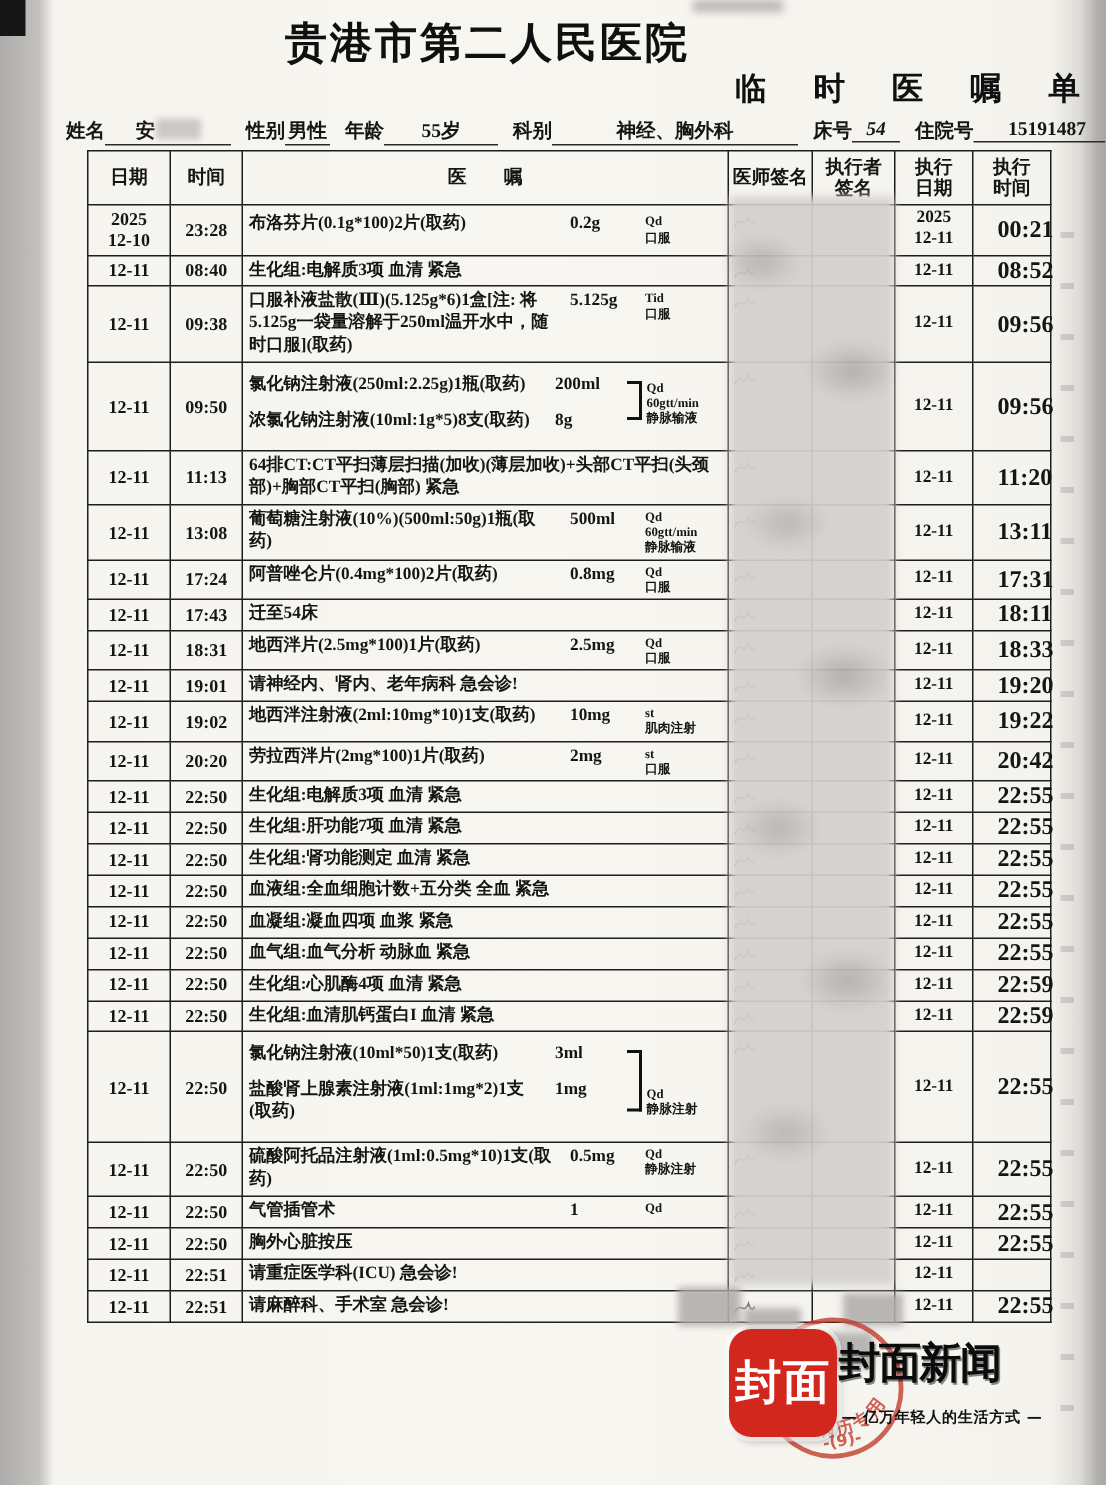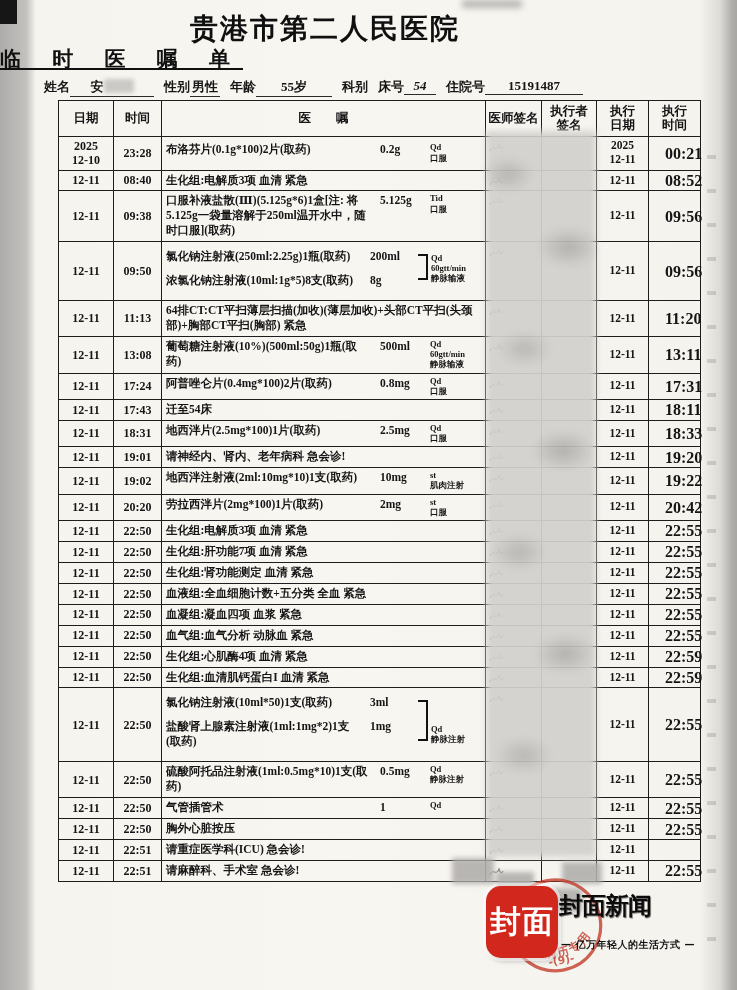--- a/index.html
+++ b/index.html
@@ -10,22 +10,22 @@
     color:#151515;
   }
   .page{position:relative;width:737px;height:990px;overflow:hidden;
     background:linear-gradient(90deg,#aeacaa 0px,#c3c1be 26px,#f6f4ef 36px,#f8f6f1 340px,#f5f3ee 700px,#dddbd6 720px,#b0aeab 732px,#a8a6a3 737px);
   }
   .corner-mark{position:absolute;left:0;top:0;width:17px;height:24px;background:#161616;}
   .smudge-top{position:absolute;left:462px;top:0;width:60px;height:8px;background:rgba(70,70,70,.35);filter:blur(3px);}
 
   .hospital{position:absolute;top:10px;left:0;width:650px;text-align:center;
     font-size:28px;font-weight:bold;letter-spacing:2px;color:#101010;}
-  .formtitle{position:absolute;top:45px;left:0;width:733px;text-align:left;
-    font-size:21px;font-weight:bold;letter-spacing:13px;color:#101010;text-decoration:underline;}
+  .formtitle{position:absolute;top:45px;left:0;width:733px;text-align:right;
+    font-size:21px;font-weight:bold;letter-spacing:13px;color:#101010;}
 
   .patient-line{position:absolute;top:78px;left:44px;width:670px;
     font-size:13px;font-weight:bold;white-space:nowrap;display:flex;align-items:flex-start;}
   .patient-line .lbl{margin-left:10px;}
   .patient-line .lbl:first-child{margin-left:0;}
   .uline{border-bottom:1.5px solid #2a2a2a;padding:0 7px;text-align:center;}
   .name-blur{display:inline-block;width:30px;height:14px;vertical-align:-2px;
     background:#cbc9c5;filter:blur(2px);border-radius:2px;}
 
   table.orders{position:absolute;left:58px;top:100px;width:642px;
@@ -69,21 +69,21 @@
     filter:blur(3px);opacity:.93;}
   .blur-block{position:absolute;background:#b2b0ad;filter:blur(2.5px);z-index:3;opacity:.9;}
 
   .stamp{position:absolute;left:462px;top:858px;z-index:5;opacity:.88;}
   .wm-logo{position:absolute;left:486px;top:886px;width:72px;height:72px;z-index:6;
     background:#d2271c;border-radius:15px;display:flex;align-items:center;justify-content:center;
     color:#ffffff;font-size:31px;font-weight:bold;letter-spacing:1px;
     font-family:"Liberation Sans","DejaVu Sans",sans-serif;
     box-shadow:0 0 0 3px rgba(255,255,255,.5), 2px 3px 5px rgba(0,0,0,.25);}
   .wm-name{position:absolute;left:559px;top:890px;z-index:6;
-    font-size:24px;font-weight:900;color:#0b0b0b;letter-spacing:-1px;
+    font-size:28px;font-weight:900;color:#0b0b0b;letter-spacing:-1px;
     font-family:"DejaVu Sans","Liberation Sans",sans-serif;text-shadow:1px 1px 0 rgba(0,0,0,.45);}
   .wm-tagline{position:absolute;left:548px;top:938px;width:160px;z-index:6;text-align:center;
     font-size:10px;font-weight:bold;color:#111;letter-spacing:.5px;
     font-family:"DejaVu Sans","Liberation Sans",sans-serif;}
 
   .edge-marks{position:absolute;left:707px;top:135px;width:9px;height:820px;z-index:2;opacity:.5;
     background:repeating-linear-gradient(180deg, rgba(0,0,0,0) 0 20px, rgba(80,80,80,.4) 20px 24px, rgba(0,0,0,0) 24px 34px);}
 </style>
 </head>
 <body>
@@ -97,20 +97,21 @@
   <div class="formtitle">临 时 医 嘱 单</div>
 
   <div class="patient-line">
     <span class="lbl">姓名</span>
     <span class="uline" style="min-width:70px;"><span>安</span><span class="name-blur"></span></span>
     <span class="lbl">性别</span>
     <span class="uline" style="padding:0 2px;">男性</span>
     <span class="lbl">年龄</span>
     <span class="uline" style="min-width:62px;">55岁</span>
     <span class="lbl">科别</span>
+    <span class="uline" style="min-width:150px;">神经、胸外科</span>
     <span class="lbl">床号</span>
     <span class="uline" style="min-width:26px;padding:0 3px;font-style:italic;">54</span>
     <span class="lbl">住院号</span>
     <span class="uline" style="min-width:84px;">15191487</span>
 
   </div>
 
   <table class="orders">
     <colgroup>
       <col style="width:55px">

